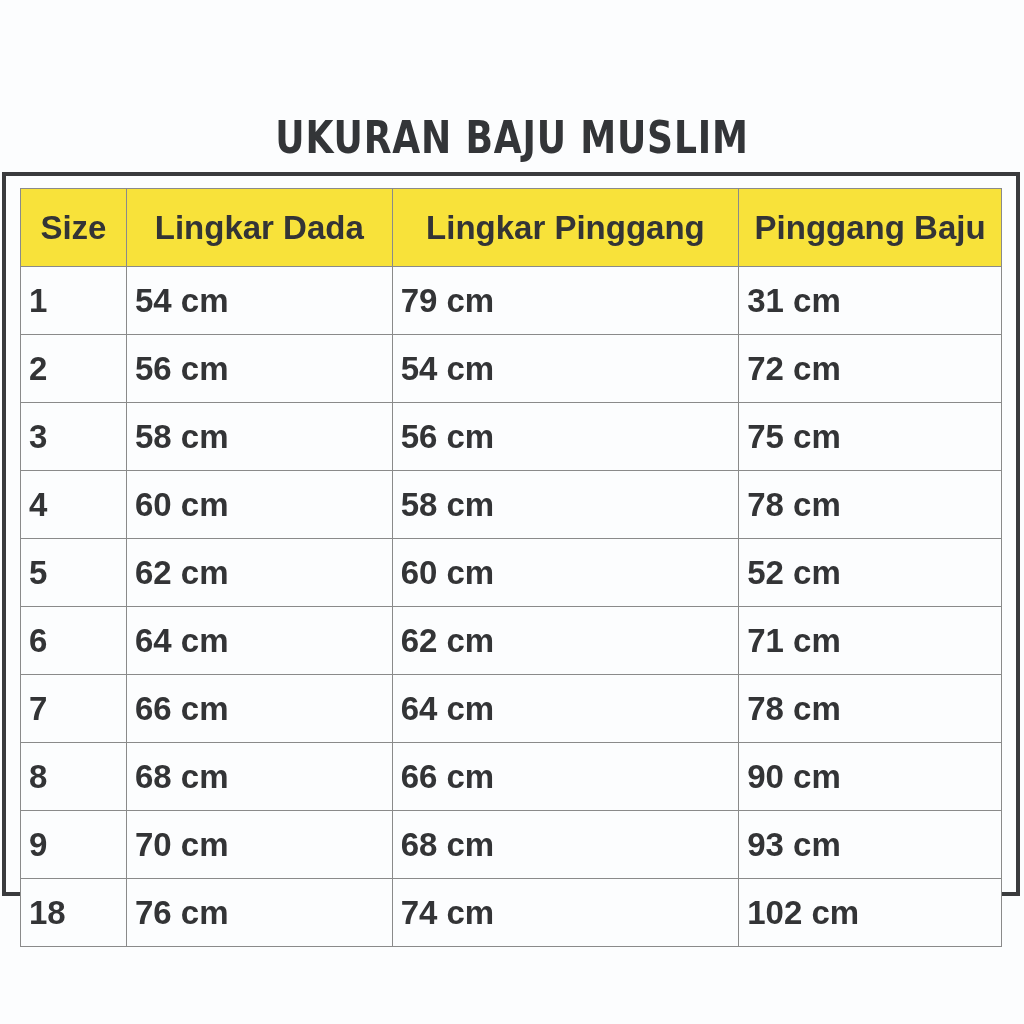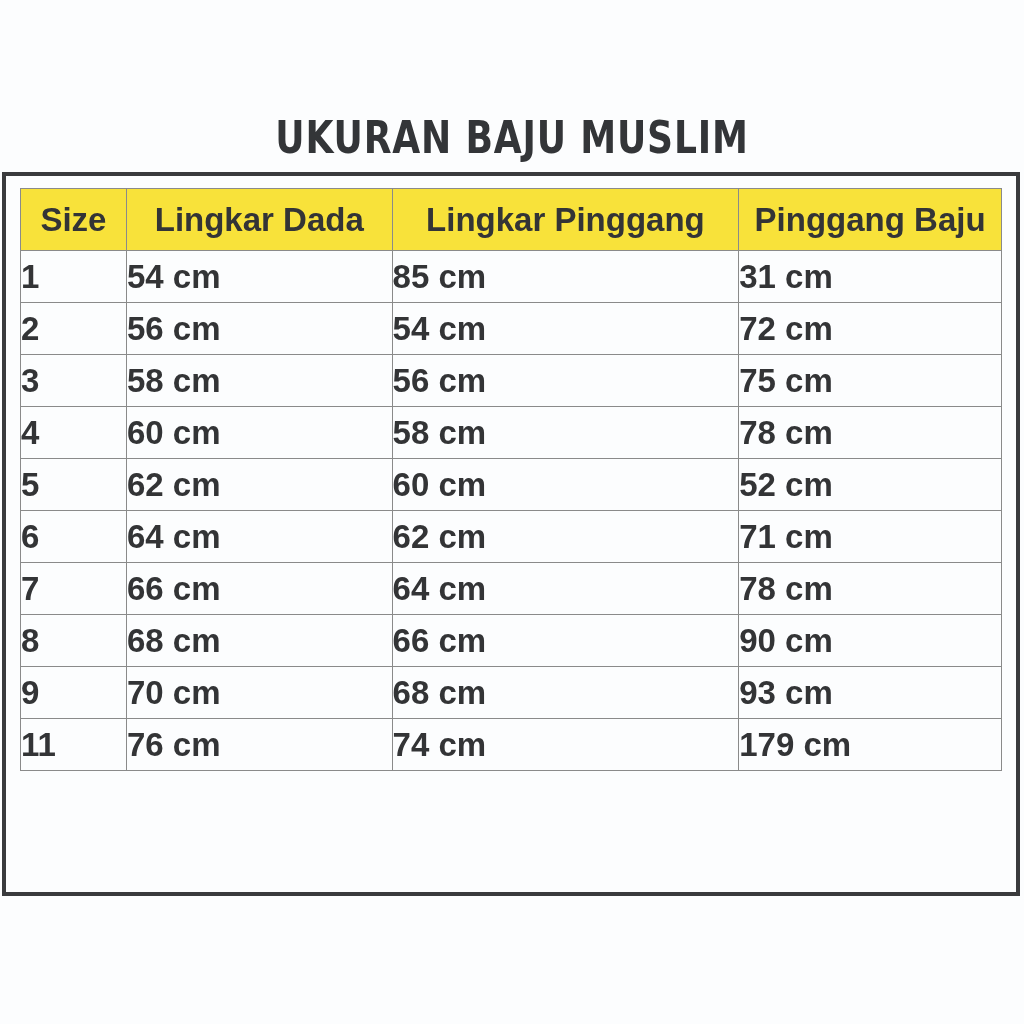--- a/index.html
+++ b/index.html
@@ -1,20 +1,20 @@
 <!DOCTYPE html>
 <html><head>
 <meta charset="utf-8">
 <style>
   html, body { margin:0; padding:0; }
   body { width:1024px; height:1024px; background:#fcfdfe; position:relative; overflow:hidden; font-family:"Liberation Sans", sans-serif; }
   .title { position:absolute; top:112px; left:0; width:1024px; text-align:center; font-family:"DejaVu Sans", sans-serif; font-weight:bold; font-size:44px; color:#333538; letter-spacing:1px; transform:scaleX(0.82); transform-origin:center; }
   .frame { position:absolute; left:2px; top:172px; width:1018px; height:724px; border:4px solid #3a3b3d; box-sizing:border-box; background:#fcfdfe; }
   table { position:absolute; left:20px; top:188px; width:982px; border-collapse:collapse; }
-  td, th { border:1.5px solid #8a8a8a; color:#333436; font-weight:bold; padding:0;margin-top:12px; }
+  td, th { border:1.5px solid #8a8a8a; color:#333436; font-weight:bold; padding:8px;margin-top:12px; }
   th { background:#f8e23a; height:61px; font-size:33px; }
   td { height:51px; font-size:33px; background:#fcfdfe; }
   col.c1 { width:106px; } col.c2 { width:266px; } col.c3 { width:347px; } col.c4 { width:263px; }
 </style>
 </head>
 <body>
 
 <div class="title">UKURAN BAJU MUSLIM</div>
 <div class="frame"></div>
 
@@ -30,21 +30,21 @@
       <th>Size</th>
       <th>Lingkar Dada</th>
       <th>Lingkar Pinggang</th>
       <th>Pinggang Baju</th>
     </tr>
   </thead>
   <tbody id="tbody">
       <tr>
         <td>1</td>
         <td>54 cm</td>
-        <td>85 cm</td>
+        <td>79 cm</td>
         <td>31 cm</td>
       </tr>
       <tr>
         <td>2</td>
         <td>56 cm</td>
         <td>54 cm</td>
         <td>72 cm</td>
       </tr>
       <tr>
         <td>3</td>
@@ -82,19 +82,19 @@
         <td>66 cm</td>
         <td>90 cm</td>
       </tr>
       <tr>
         <td>9</td>
         <td>70 cm</td>
         <td>68 cm</td>
         <td>93 cm</td>
       </tr>
       <tr>
-        <td>11</td>
+        <td>18</td>
         <td>76 cm</td>
         <td>74 cm</td>
-        <td>179 cm</td>
+        <td>102 cm</td>
       </tr>
     </tbody>
 </table>
 
 </body></html>

